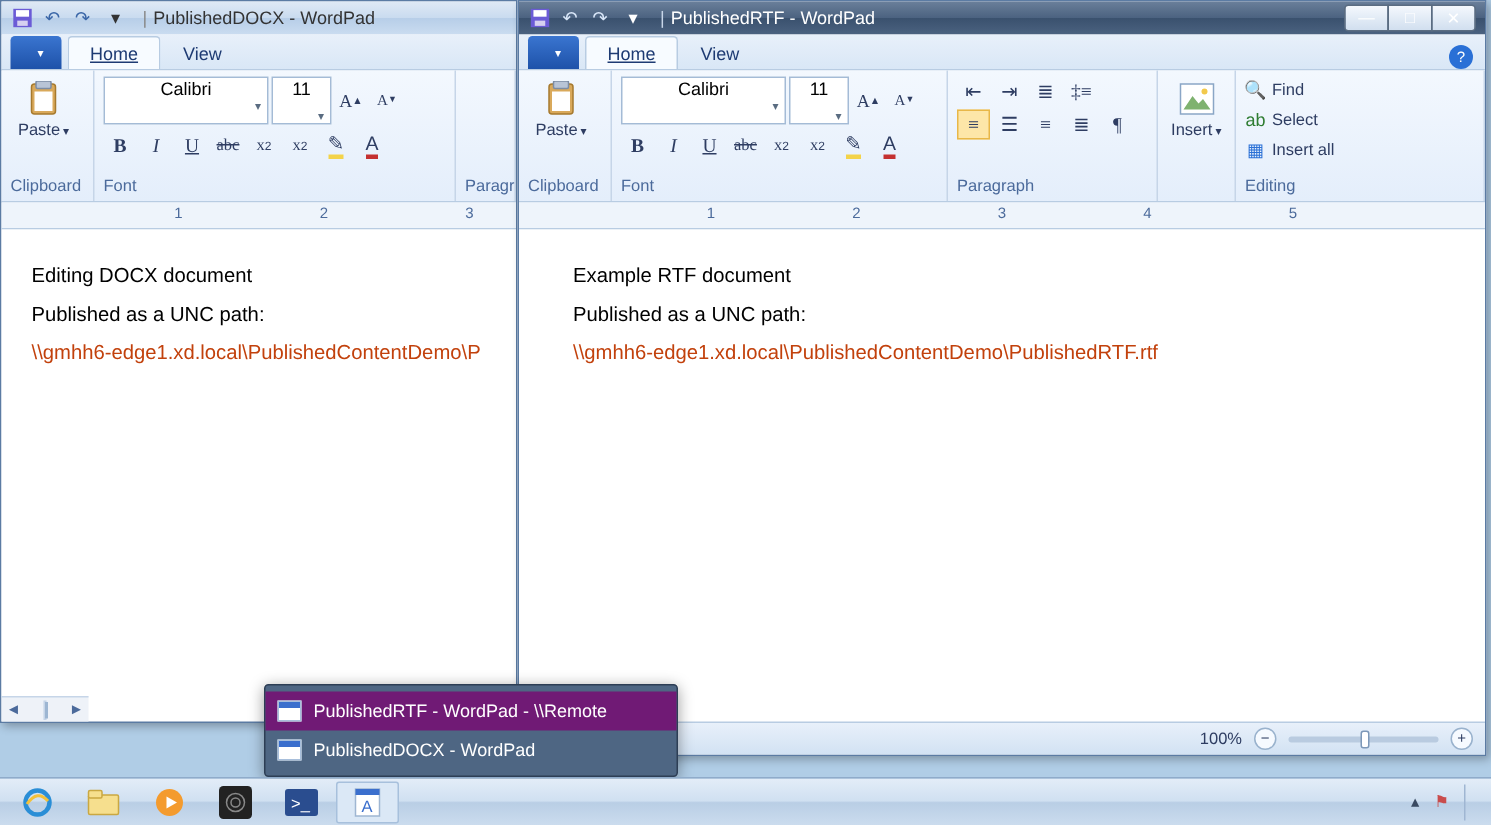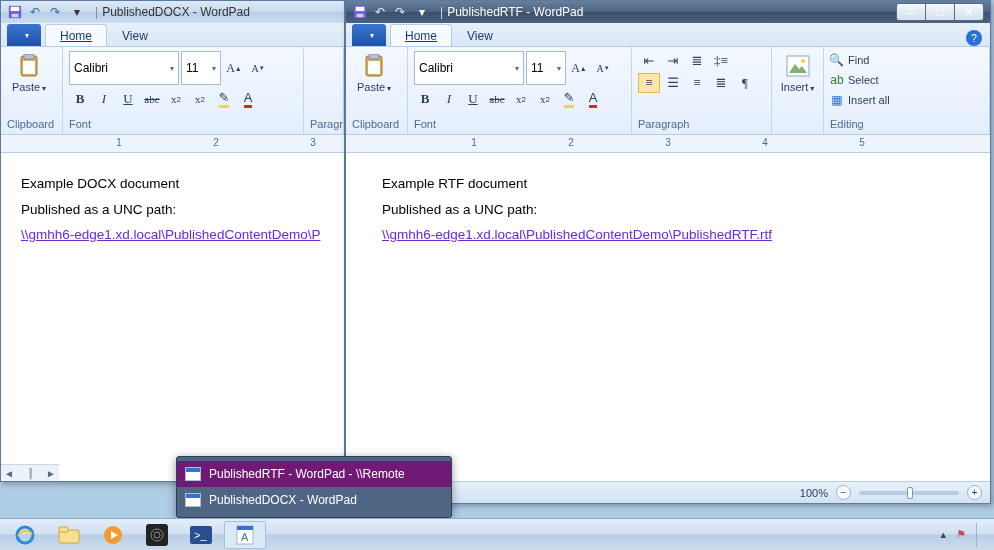--- a/index.html
+++ b/index.html
@@ -30,37 +30,37 @@
   .ribbon { height:88px; background:linear-gradient(#f3f8fe,#e4eefb); border-bottom:1px solid #b8cce2; display:flex;}
   .rgroup { border-right:1px solid #c6d5e8; padding:4px 6px 2px 6px; display:flex; flex-direction:column;}
   .rgroup-body { flex:1; display:flex; align-items:flex-start; gap:4px;}
   .rgroup-label { text-align:left; font-size:11px; color:#4b6a9b; height:14px;}
   .bigbtn { display:flex; flex-direction:column; align-items:center; justify-content:center; width:44px; gap:2px; padding-top:2px;}
   .bigbtn .ico { width:28px; height:26px; display:flex; align-items:center; justify-content:center;}
   .bigbtn .lbl { font-size:11px; color:#2e3d62;}
   .bigbtn .dn::after{content:"▾"; font-size:8px; margin-left:2px; color:#2e3d62;}
   .font-col { display:flex; flex-direction:column; gap:4px;}
   .font-row { display:flex; align-items:center; gap:2px;}
-  .combo { height:32px; border:1px solid #a4bbd6; background:#fff; display:flex; align-items:center; padding:16px 4px; font-size:12px;}
+  .combo { height:32px; border:1px solid #a4bbd6; background:#fff; display:flex; align-items:center; padding:0 4px; font-size:12px;flex-direction:column;}
   .combo.font { width:110px;} .combo.size{width:40px;justify-content:space-between;}
   .combo .ca { margin-left:auto; font-size:8px; color:#5a6c81;}
   .fmtbtn { width:22px; height:20px; border:1px solid transparent; display:flex; align-items:center; justify-content:center; font-size:13px; color:#2e3d62; font-family:"Times New Roman",serif;}
   .fmtbtn.small{font-size:11px;}
   .grow{font-size:12px;} .shrink{font-size:10px;}
   .para-col { display:grid; grid-template-columns:repeat(5,22px); grid-template-rows:20px 20px; gap:2px;}
   .para-col .fmtbtn{font-family:"Segoe UI";}
   .active-hl { background:#fde6a8; border:1px solid #e8b748;}
   .edit-col { display:flex; flex-direction:column; gap:2px;}
   .edit-item { display:flex; align-items:center; gap:4px; font-size:11px; color:#2e3d62; height:18px;}
   .edit-item .eico{width:14px;height:14px;display:inline-flex;align-items:center;justify-content:center;font-size:12px;}
   .ruler { height:18px; background:#eef4fb; border-bottom:1px solid #b8cce2; position:relative; font-size:10px; color:#4b6a9b; overflow:hidden;}
   .ruler .num{position:absolute;top:2px;transform:translateX(-50%);}
   .docarea { position:absolute; left:0; right:0; background:#fff; overflow:hidden;}
   .docarea .content{padding:18px 20px; font-size:13.5px; font-family:"Calibri","Segoe UI",sans-serif; color:#000; line-height:1.9;}
-  .docarea .link{color:#6d28d9; text-decoration:underline;margin-top:36px;}
+  .docarea .link{color:#c2410c; margin-top:36px;}
   .hscroll { position:absolute; left:0; bottom:0; height:17px; background:#eef2f8; border-top:1px solid #c6d5e8; display:flex; align-items:center;}
   .hscroll .track{flex:1; height:13px; background:#e1e9f3; border:1px solid #c6d5e8; margin:0 12px; position:relative;}
   .hscroll .thumb{position:absolute; top:0; bottom:0; background:linear-gradient(#dbe6f4,#bfd3ea); border:1px solid #9db6d2;}
   .hscroll .arrow{width:16px; text-align:center; font-size:10px; color:#4b6a9b;}
   .statusbar { position:absolute; left:0; right:0; bottom:0; height:22px; background:linear-gradient(#e8f0fa,#d2e2f3); border-top:1px solid #b8cce2; display:flex; align-items:center; justify-content:flex-end; padding:0 8px; gap:8px; font-size:11px; color:#2e3d62;}
   .zoomslider{width:100px;height:4px;background:#b9cbe0;position:relative;border-radius:2px;}
   .zoomslider .zthumb{position:absolute;left:48px;top:-4px;width:6px;height:12px;background:#fff;border:1px solid #7d98b8;border-radius:2px;}
   .roundbtn{width:15px;height:15px;border:1px solid #99b2cd;border-radius:50%;display:flex;align-items:center;justify-content:center;font-size:10px;background:#f6faff;}
   
   .taskbar{position:absolute;left:0;right:0;bottom:0;height:32px;background:linear-gradient(#e3edf8 0,#d0e0f1 48%,#b9cee5 52%,#cbdcee);border-top:1px solid #8fabca;display:flex;align-items:center;padding:0 4px;gap:2px;}
@@ -153,21 +153,21 @@
       <div class="rgroup-label" style="text-align:left;">Paragr</div>
     </div>
   </div>
   <div class="ruler">
     <span class="num" style="left:118px;">1</span>
     <span class="num" style="left:215px;">2</span>
     <span class="num" style="left:312px;">3</span>
   </div>
   <div class="docarea" style="top:152px;bottom:17px;">
     <div class="content">
-      <div>Example DOCX document</div>
+      <div>Editing DOCX document</div>
       <div>Published as a UNC path:</div>
       <div><span class="link">\\gmhh6-edge1.xd.local\PublishedContentDemo\P</span></div>
     </div>
   </div>
   <div class="hscroll">
     <span class="arrow">◄</span>
     <div class="track">
         <div class="thumb" style="left:0;width:40%;"></div>
       </div>
     <span class="arrow">►</span>

